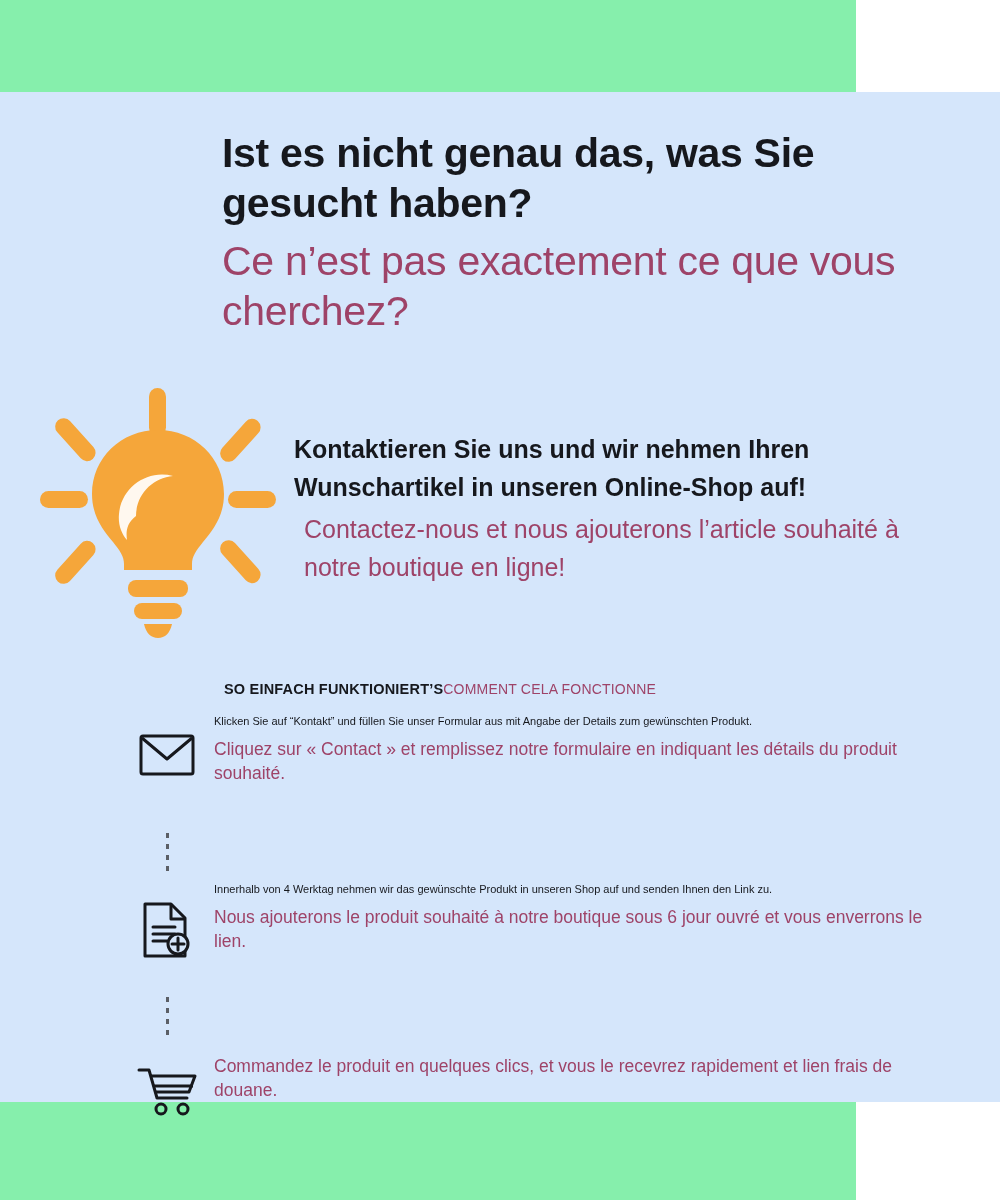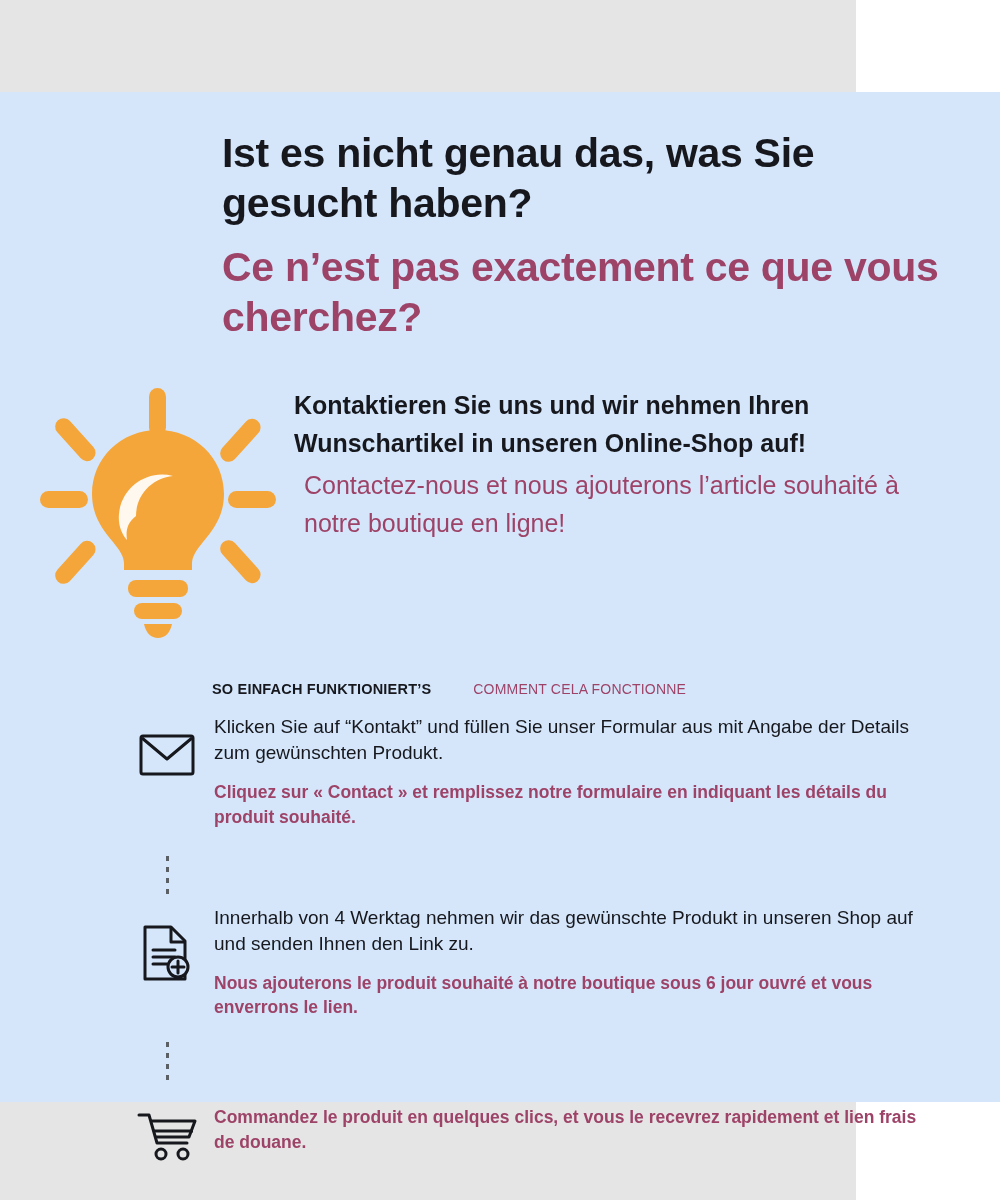--- a/index.html
+++ b/index.html
@@ -10,21 +10,21 @@
   body {
     width: 1000px;
     height: 1200px;
     font-family: "Liberation Sans", sans-serif;
     overflow: hidden;
   }
   #canvas {
     position: relative;
     width: 856px;
     height: 1200px;
-    background: #e5e5e5;
+    background: #86efac;
   }
   #panel {
     position: absolute;
     left: 0;
     top: 92px;
     width: 1000px;
     height: 1010px;
     background: #d5e6fb;
   }
 
@@ -37,25 +37,25 @@
   }
   .headline .de {
     font-size: 41px;
     font-weight: bold;
     color: #16181d;
     line-height: 1.22;
     letter-spacing: -0.3px;
   }
   .headline .fr {
     font-size: 41px;
-    font-weight: bold;
+    font-weight: normal;
     color: #9e4368;
     line-height: 1.22;
     letter-spacing: -0.3px;
-    margin-top: 14px;
+    margin-top: 8px;
   }
 
   
   .bulb-wrap {
     position: absolute;
     left: 40px;
     top: 388px;
     width: 236px;
     height: 250px;
   }
@@ -65,51 +65,50 @@
     position: absolute;
     left: 294px;
     top: 386px;
     width: 620px;
   }
   .subhead .de {
     font-size: 25px;
     font-weight: bold;
     color: #16181d;
     line-height: 1.52;
+    margin-top: 44px;
   }
   .subhead .fr {
     font-size: 25px;
     font-weight: normal;
     color: #9e4368;
     line-height: 1.52;
     margin-top: 4px;
     margin-left: 10px;
   }
 
   
   .sectitle {
     position: absolute;
-    left: 212px;
+    left: 224px;
     top: 681px;
     display: flex;
     align-items: baseline;
-    gap: 18px;
   }
   .sectitle .de {
     font-size: 14.5px;
     font-weight: bold;
     color: #16181d;
     letter-spacing: 0.2px;
   }
   .sectitle .fr {
     font-size: 14px;
     font-weight: normal;
     color: #9e4368;
     letter-spacing: 0.2px;
-    margin-left: 24px;
   }
 
   
   .steps {
     position: absolute;
     left: 120px;
     top: 712px;
     width: 820px;
   }
   .step {
@@ -123,30 +122,30 @@
     flex: 0 0 94px;
     display: flex;
     justify-content: center;
     padding-top: 22px;
   }
   .step-text {
     flex: 1;
     padding-top: 2px;
   }
   .step-text .de {
-    font-size: 19px;
+    font-size: 11px;
     color: #16181d;
     line-height: 1.38;
   }
   .step-text .fr {
     font-size: 17.5px;
-    font-weight: bold;
+    font-weight: normal;
     color: #9e4368;
     line-height: 1.38;
-    margin-top: 14px;
+    margin-top: 8px;
   }
   .connector {
     height: 52px;
     width: 94px;
     display: flex;
     align-items: center;
     justify-content: center;
   }
   .dots {
     width: 3px;

